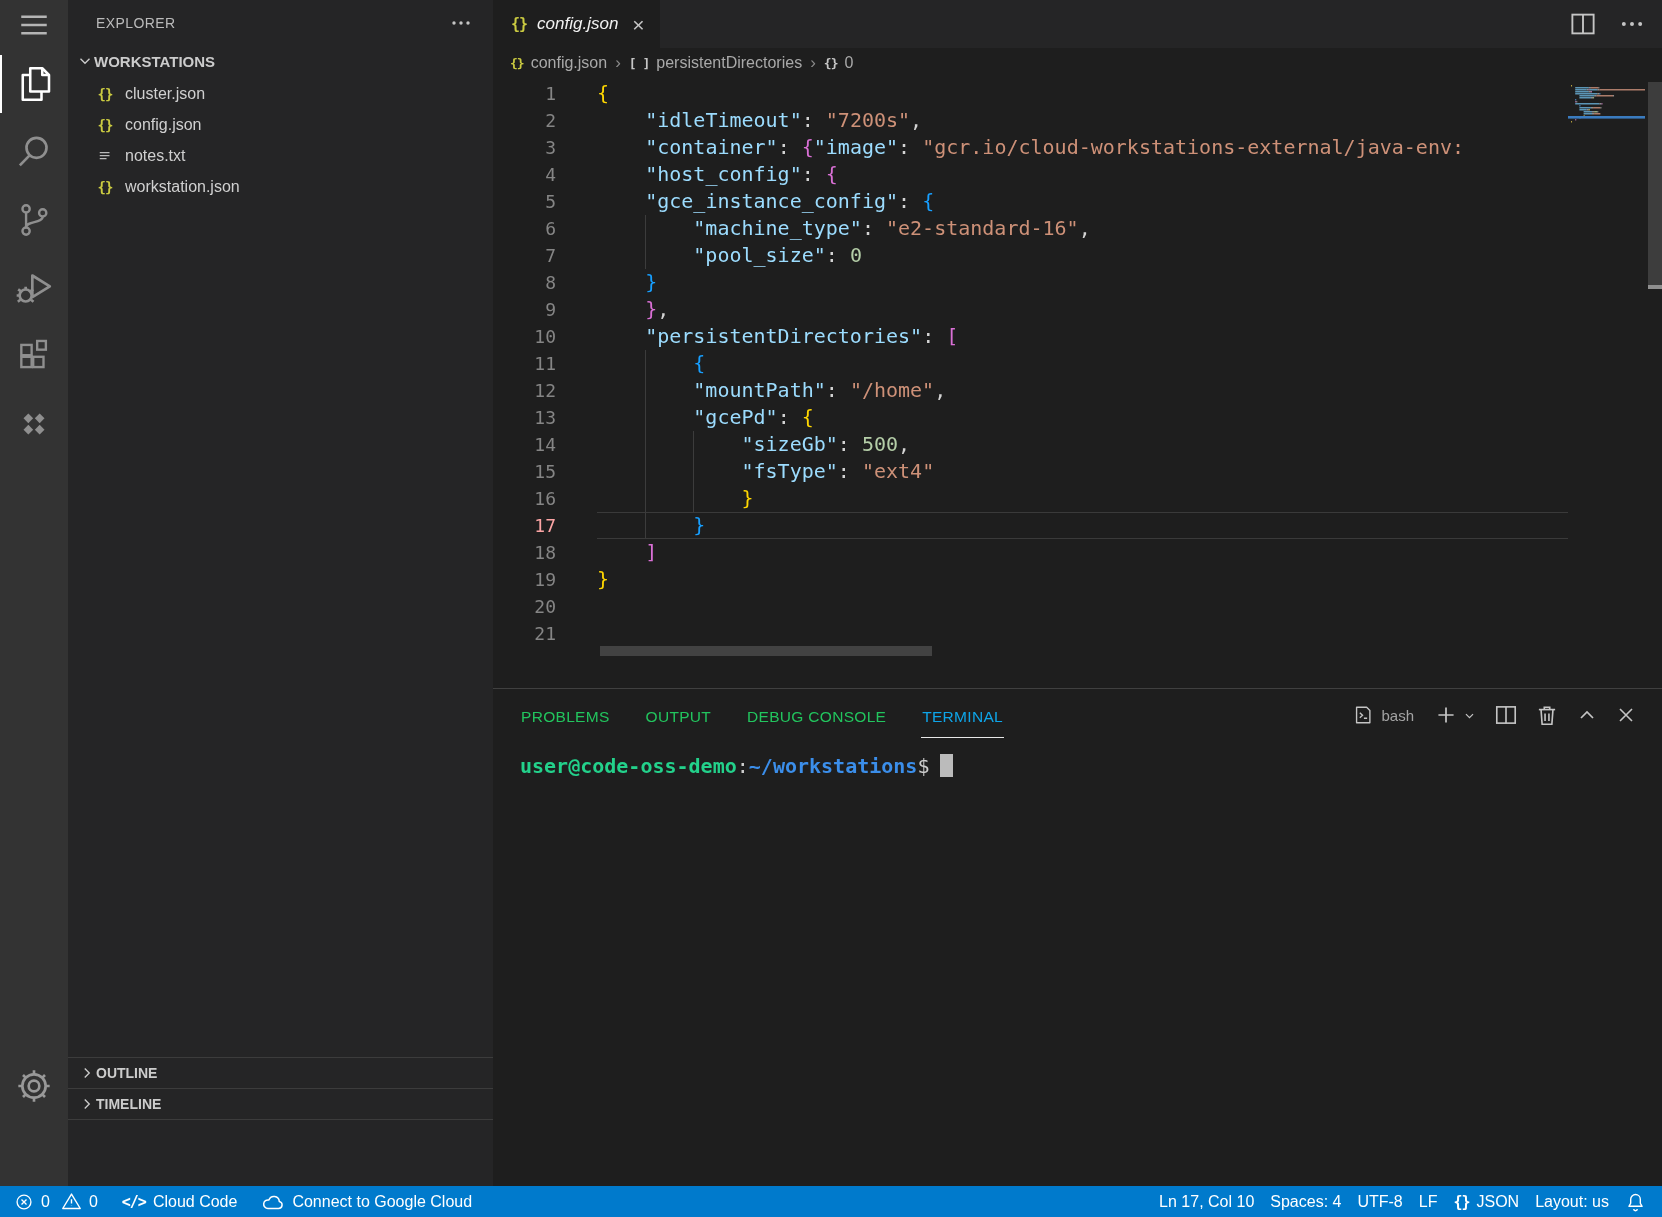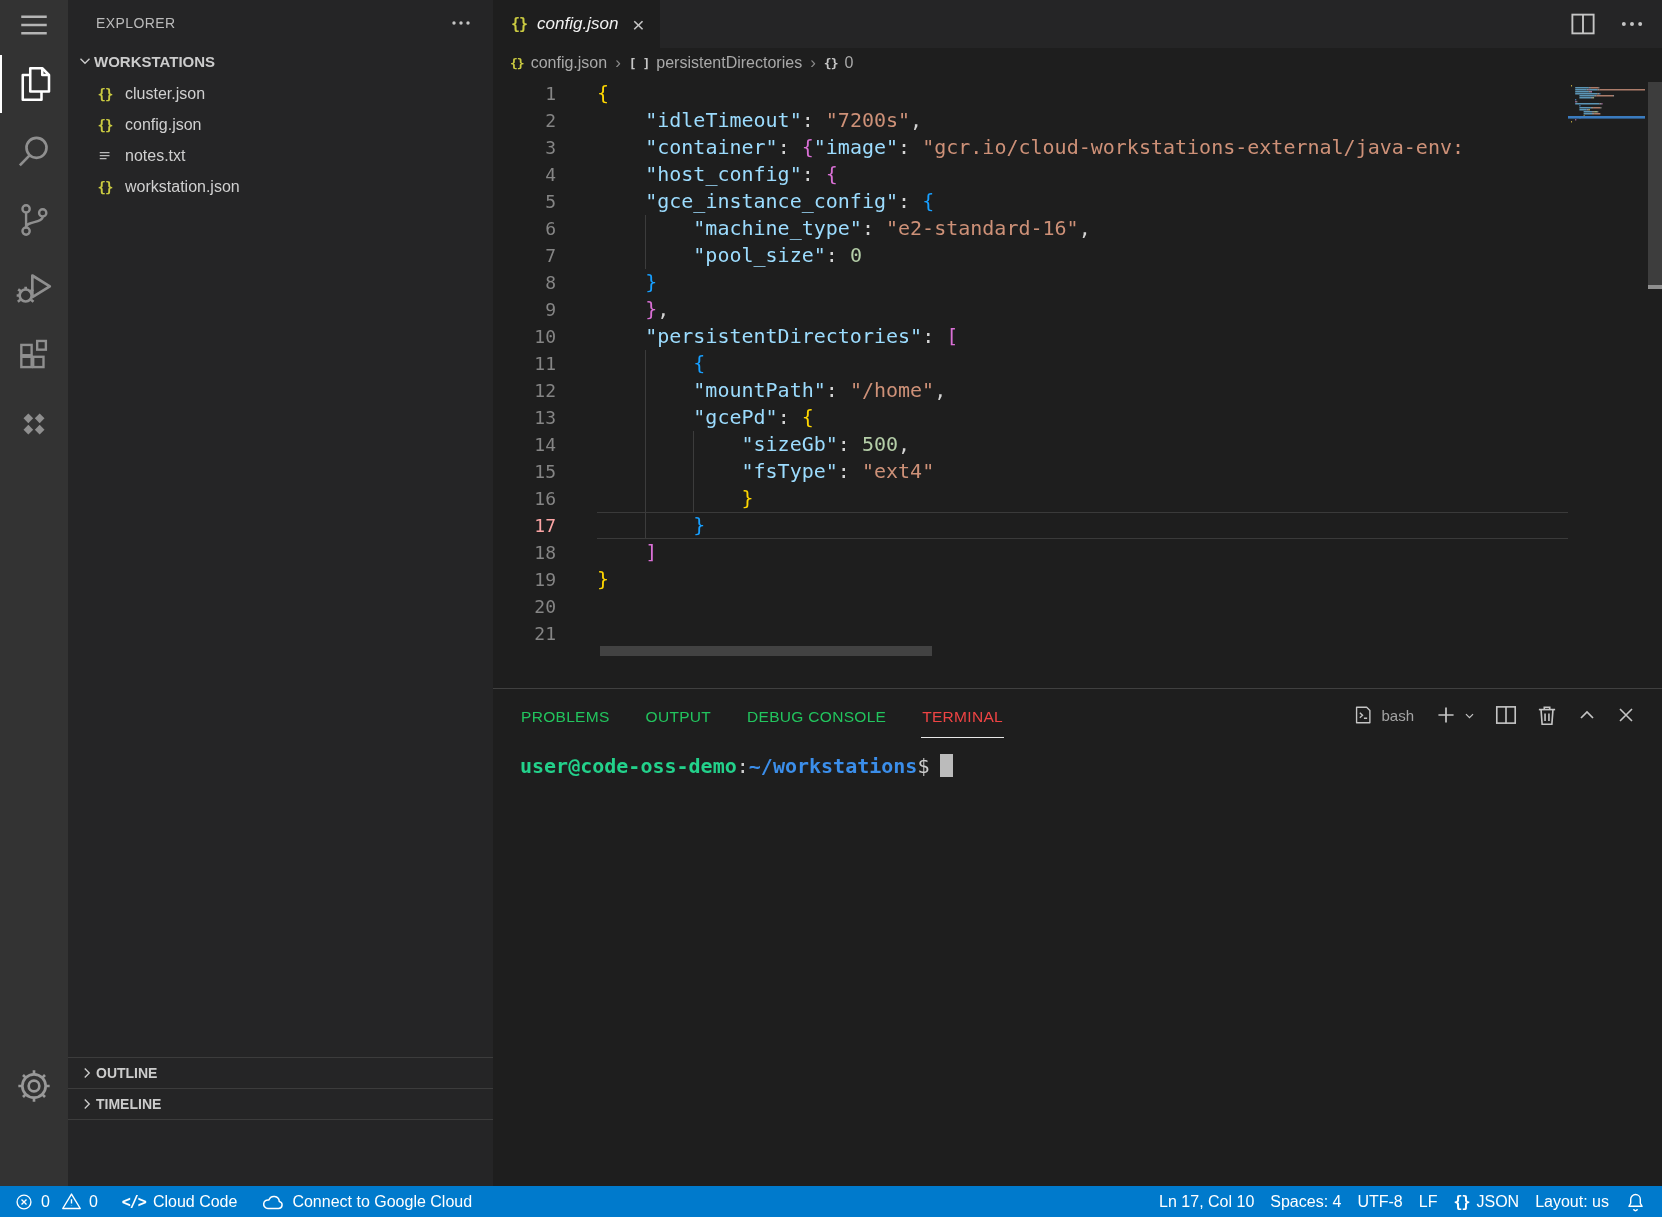--- a/index.html
+++ b/index.html
@@ -56,21 +56,21 @@
 
   .minimap{position:absolute;left:1568px;top:80px;width:77px;height:280px;z-index:2}
   .vscroll{position:absolute;left:1648px;top:82px;width:14px;height:203px;background:rgba(121,121,121,.35);z-index:2}
   .vmark{position:absolute;left:1648px;top:285px;width:14px;height:4px;background:#8f8f8f;z-index:2}
   .hscroll{position:absolute;left:600px;top:646px;width:332px;height:10px;background:rgba(121,121,121,.4);z-index:2}
 
   
   .panel{position:absolute;left:493px;top:688px;width:1169px;height:498px;background:#1e1e1e;border-top:1px solid #404040;box-sizing:border-box;z-index:3}
   .ptabs{position:relative;height:52px;display:flex;align-items:center;padding-left:27px}
   .ptab{margin-right:34px;font-size:15.5px;letter-spacing:.3px;color:#22c55e;padding:15px 1px 11px;border-bottom:1px solid transparent;cursor:pointer}
-  .ptab.active{color:#ef4444;border-bottom-color:#e7e7e7}
+  .ptab.active{color:#0ea5e9;border-bottom-color:#e7e7e7}
   .ptab-actions{position:absolute;right:24px;top:0;height:52px;display:flex;align-items:center;gap:15px}
   .bash-group{display:flex;align-items:center;gap:7px;margin-right:4px;cursor:pointer}
   .bash-label{font-size:15px;color:#a3a3a3}
   .new-term{display:flex;align-items:center;gap:2px;cursor:pointer}
   .term{padding:12px 0 0 27px;font-family:"DejaVu Sans Mono",monospace;font-size:20px;line-height:27px}
   .t-green{color:var(--terminal-green);font-weight:bold}
   .t-blue{color:var(--terminal-blue);font-weight:bold}
   .t-fg{color:#cccccc}
   .cursor{display:inline-block;width:13px;height:23px;background:#bbbbbb;vertical-align:-4px;margin-left:11px}
 

